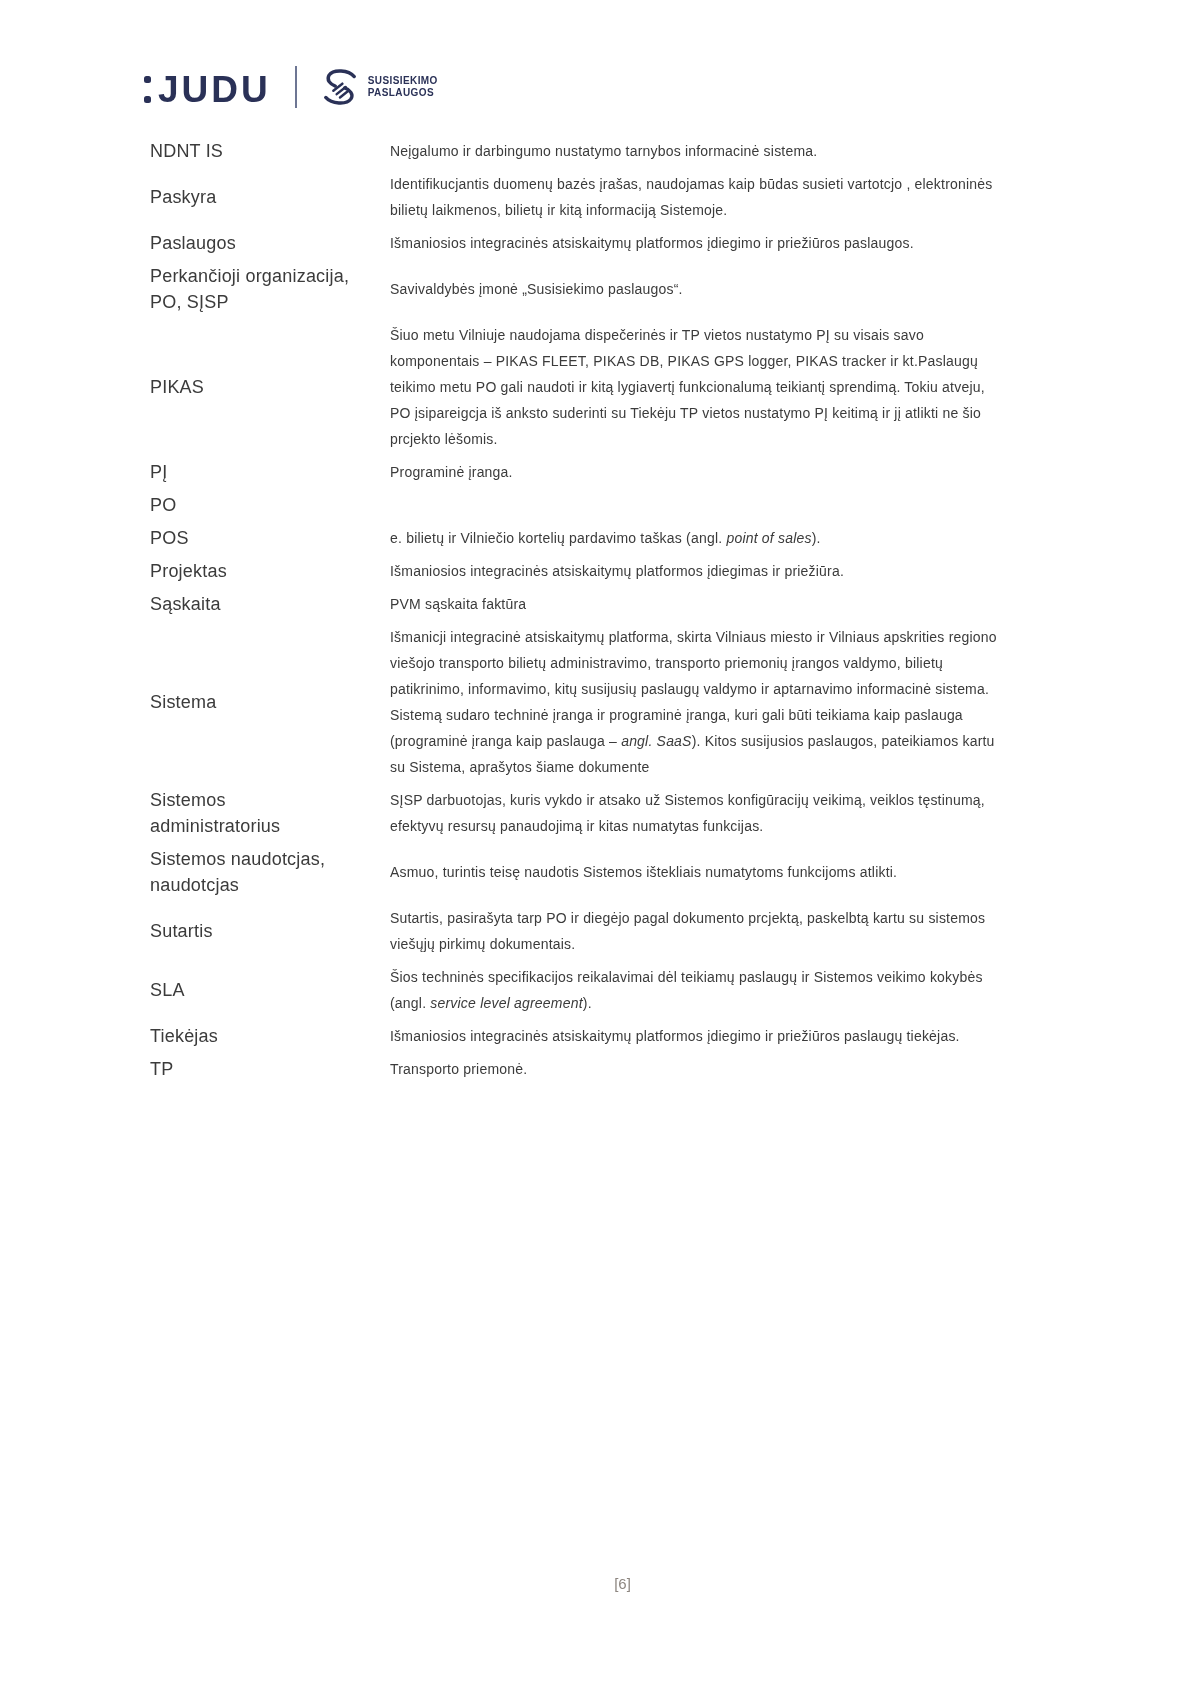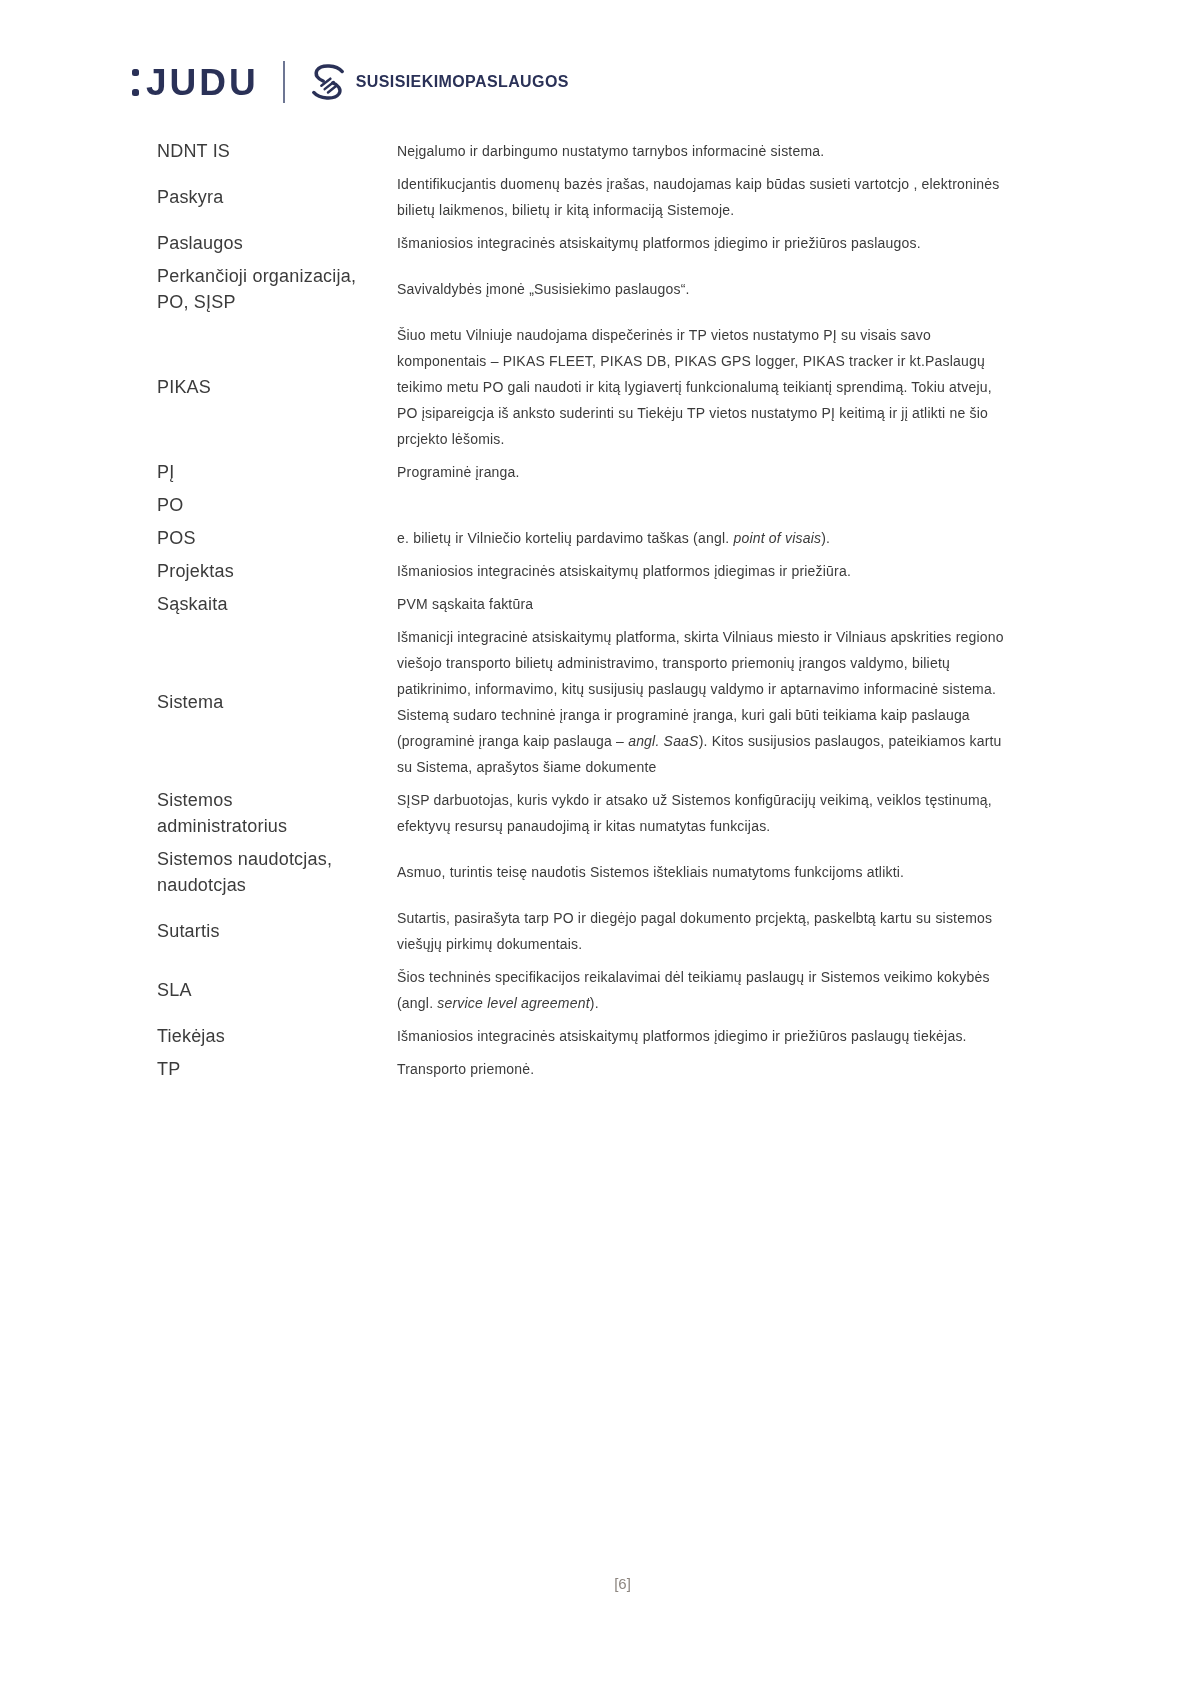--- a/index.html
+++ b/index.html
@@ -10,24 +10,24 @@
     position:relative;
     width:1191px;
     height:1684px;
     background:#ffffff;
     overflow:hidden;
   }
 
   
   .logo-row {
     position:absolute;
-    left:132px;
+    left:144px;
     top:56px;
     display:flex;
-    align-items:center;
+    align-items:flex-end;
     gap:24px;
     height:52px;
   }
   .judu-logo { display:flex; align-items:center; }
   .judu-dots {
     display:flex;
     flex-direction:column;
     justify-content:space-between;
     height:27px;
     margin-right:7px;
@@ -47,22 +47,22 @@
   }
   .logo-divider {
     width:2px;
     height:42px;
     background:#6d7693;
   }
   .sp-logo { display:flex; align-items:center; gap:9px; }
   .sp-logo svg { display:block; }
   .sp-text {
     display:flex;
-    flex-direction:row;
-    font-size:16px;
+    flex-direction:column;
+    font-size:10px;
     font-weight:700;
     letter-spacing:0.4px;
     line-height:12.5px;
     color:var(--navy);
   }
 
   
   .glossary {
     position:absolute;
     left:150px;
@@ -75,21 +75,20 @@
     margin-bottom:7px;
   }
   .g-term {
     width:240px;
     min-width:240px;
     padding-right:40px;
     font-size:18px;
     line-height:26px;
     letter-spacing:0.2px;
     color:var(--text);
-    margin-left:7px;
   }
   .g-def {
     width:616px;
     font-size:14px;
     line-height:26px;
     letter-spacing:0.2px;
     color:var(--text);
   }
   .g-def em { font-style:italic; }
 
@@ -159,21 +158,21 @@
       </div>
       <div class="g-row">
         <div class="g-term">PĮ</div>
         <div class="g-def"><span>Programinė įranga.</span></div>
       </div>
       <div class="g-row">
         <div class="g-term">PO</div>
       </div>
       <div class="g-row">
         <div class="g-term">POS</div>
-        <div class="g-def"><span>e. bilietų ir Vilniečio kortelių pardavimo taškas (angl. </span><em>point of visais</em><span>).</span></div>
+        <div class="g-def"><span>e. bilietų ir Vilniečio kortelių pardavimo taškas (angl. </span><em>point of sales</em><span>).</span></div>
       </div>
       <div class="g-row">
         <div class="g-term">Projektas</div>
         <div class="g-def"><span>Išmaniosios integracinės atsiskaitymų platformos įdiegimas ir priežiūra.</span></div>
       </div>
       <div class="g-row">
         <div class="g-term">Sąskaita</div>
         <div class="g-def"><span>PVM sąskaita faktūra</span></div>
       </div>
       <div class="g-row">

